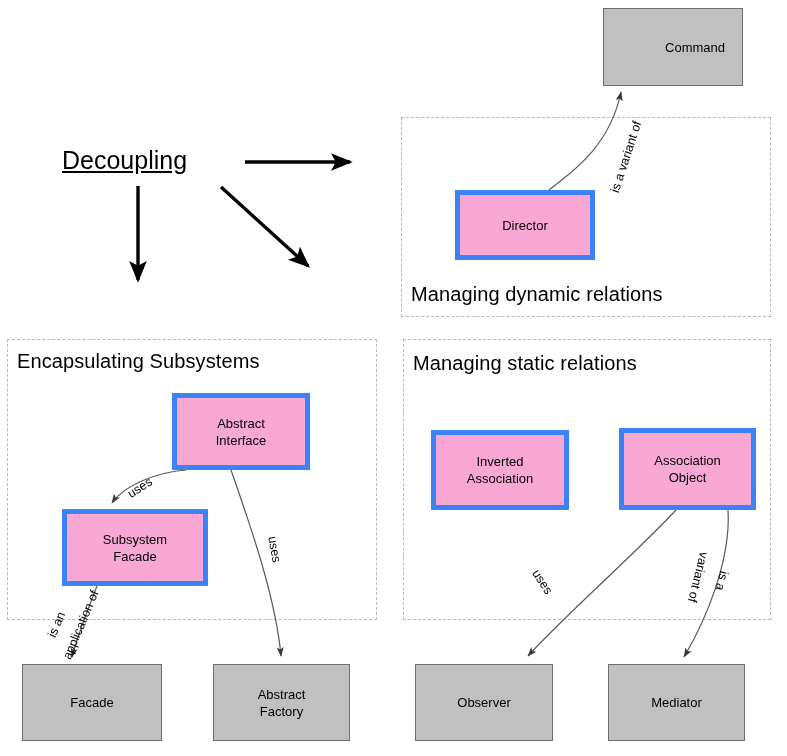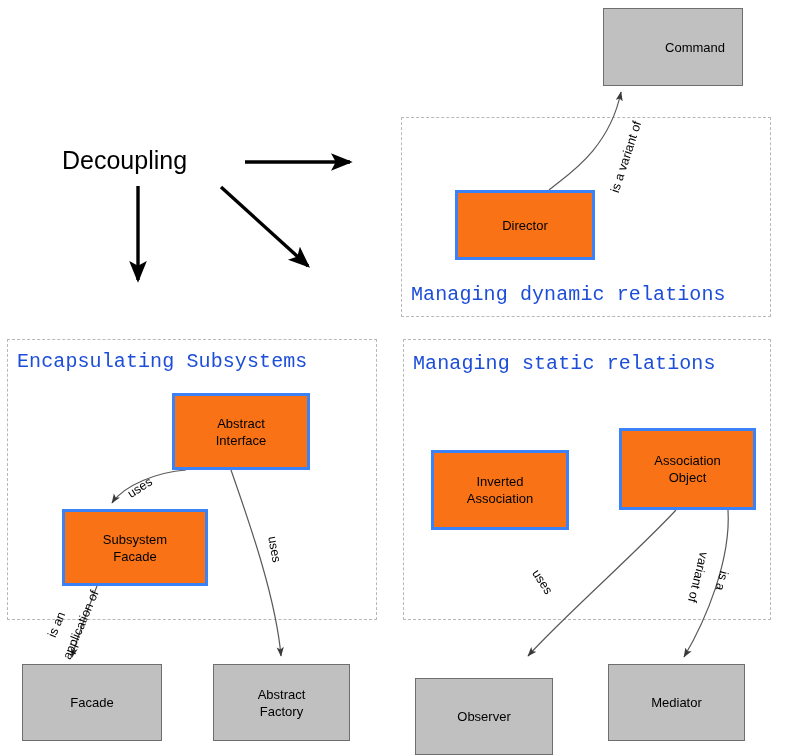--- a/index.html
+++ b/index.html
@@ -27,51 +27,51 @@
     pointer-events: none;
   }
   .group-box {
     position: absolute;
     border: 1px dashed #b8b8b8;
     box-sizing: border-box;
   }
   .group-title {
     position: absolute;
     font-size: 20px;
-    color: #1d4ed8;
+    color: #000000;
     white-space: nowrap;
     letter-spacing: 0.1px;
-    font-family: Liberation Mono, monospace;
   }
   .node {
     position: absolute;
     box-sizing: border-box;
-    border: 3px solid #3b82f6;
+    border: 5px solid #3b82f6;
     display: flex;
     align-items: center;
     justify-content: center;
     text-align: center;
     font-size: 13px;
     line-height: 17px;
     color: #000000;
-    background: #f97316;
+    background: #f9a8d4;
   }
   .node.shaded {
     background: #c0c0c0;
     border: 1px solid #6e6e6e;
   }
   .node-label {
     display: block;
     white-space: pre-line;
   }
   .root-label {
     position: absolute;
     font-size: 25px;
     color: #000000;
     white-space: nowrap;
+    text-decoration: underline;
   }
   .edge-label {
     position: absolute;
     font-size: 12.5px;
     color: #000000;
     white-space: nowrap;
     transform-origin: 0 0;
     line-height: 14px;
   }
 </style>
@@ -139,31 +139,31 @@
 
   <div class="node shaded" style="left:22px; top:664px; width:140px; height:77px;">
     <span class="node-label">Facade</span>
   </div>
 
   <div class="node shaded" style="left:213px; top:664px; width:137px; height:77px;">
     <span class="node-label">Abstract
 Factory</span>
   </div>
 
-  <div class="node" style="left:431px; top:430px; width:138px; height:80px;margin-top:20px;">
+  <div class="node" style="left:431px; top:430px; width:138px; height:80px;">
     <span class="node-label">Inverted
 Association</span>
   </div>
 
   <div class="node" style="left:619px; top:428px; width:137px; height:82px;">
     <span class="node-label">Association
 Object</span>
   </div>
 
-  <div class="node shaded" style="left:415px; top:664px; width:138px; height:77px;margin-top:14px;">
+  <div class="node shaded" style="left:415px; top:664px; width:138px; height:77px;">
     <span class="node-label">Observer</span>
   </div>
 
   <div class="node shaded" style="left:608px; top:664px; width:137px; height:77px;justify-content:center;">
     <span class="node-label">Mediator</span>
   </div>
 
   <div class="edge-label" style="left:608px; top:190px; transform:rotate(-72deg);">is a variant of</div>
 
   <div class="edge-label" style="left:125px; top:489px; transform:rotate(-33deg);">uses</div>

